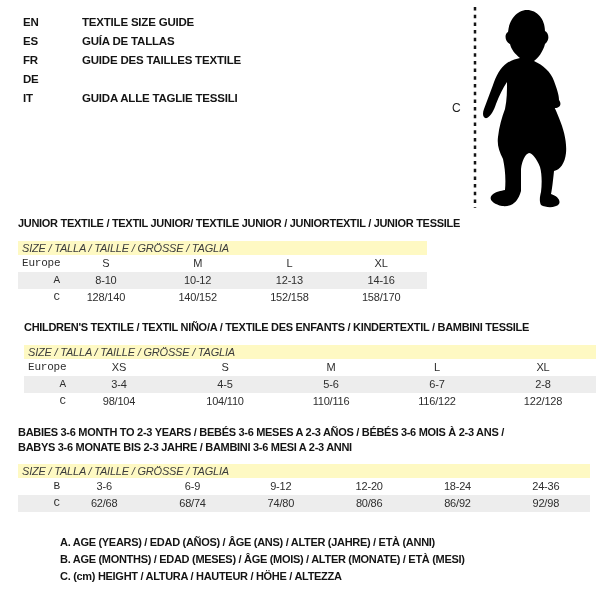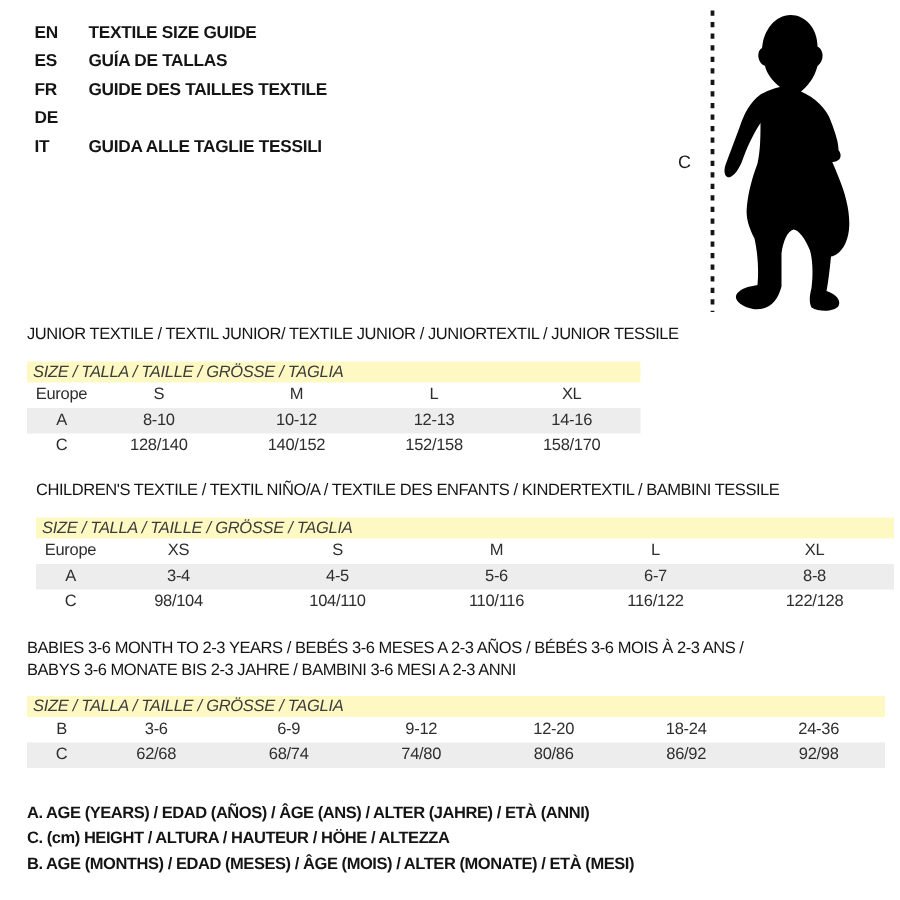--- a/index.html
+++ b/index.html
@@ -2,42 +2,42 @@
 <html><head>
 <meta charset="utf-8">
 <style>
   html,body{margin:0;padding:0;}
   body{
     width:600px;height:600px;position:relative;background:#ffffff;
     font-family:"Liberation Sans",sans-serif;color:#2e2e2e;overflow:hidden;
   }
   
   .lang-block{position:absolute;left:23px;top:13px;}
-  .lang-row{display:flex;line-height:19px;font-size:11.5px;font-weight:bold;color:#141414;letter-spacing:-0.2px;}
+  .lang-row{display:flex;line-height:19px;font-size:11.5px;font-weight:bold;color:#141414;letter-spacing:-0.2px;gap:23px;}
   .lang-code{width:36px;}
   
   .figure-svg{position:absolute;left:450px;top:0;}
   .height-label{position:absolute;left:452px;top:101px;font-size:12px;font-weight:500;color:#1c1c1c;}
   
   .section{position:absolute;}
-  .section-title{font-size:11px;font-weight:normal;color:#141414;letter-spacing:-0.3px;line-height:12px;white-space:nowrap;}
+  .section-title{font-size:11px;font-weight:bold;color:#141414;letter-spacing:-0.3px;line-height:12px;white-space:nowrap;}
   .title-line{line-height:15px;}
   .size-table{width:100%;margin-top:12px;}
   .size-bar{background:#fef9c3;height:14px;line-height:14px;font-size:11px;color:#3c3c3c;padding-left:4px;letter-spacing:-0.2px;font-style:italic;}
   .t-row{display:flex;height:17px;line-height:17px;font-size:11px;letter-spacing:-0.2px;color:#2e2e2e;}
   .t-row.alt{background:#ededed;}
-  .t-label{width:42px;padding-left:4px;box-sizing:border-box;text-align:center;}
+  .t-label{width:42px;padding-left:4px;box-sizing:border-box;text-align:right;font-family:Liberation Mono, monospace;}
   .t-cell{flex:1;text-align:center;}
   #sec-junior{left:18px;top:217px;width:409px;}
   #sec-children{left:24px;top:321px;width:572px;}
   #sec-babies{left:18px;top:425px;width:572px;}
   #sec-babies .size-table{margin-top:9px;}
   
   .footnotes{position:absolute;left:18px;top:534px;}
-  .footnote{font-size:11px;font-weight:bold;color:#141414;line-height:17px;letter-spacing:-0.3px;white-space:nowrap;}
+  .footnote{font-size:11px;font-weight:bold;color:#141414;line-height:17px;letter-spacing:-0.3px;white-space:nowrap;margin-left:42px;}
 </style>
 </head>
 <body>
 
 <div class="lang-block">
   <div class="lang-row">
     <span class="lang-code">EN</span>
     <span>TEXTILE SIZE GUIDE</span>
   </div>
   <div class="lang-row">
@@ -140,21 +140,21 @@
       <div class="t-cell">M</div>
       <div class="t-cell">L</div>
       <div class="t-cell">XL</div>
     </div>
     <div class="t-row alt">
       <div class="t-label">A</div>
       <div class="t-cell">3-4</div>
       <div class="t-cell">4-5</div>
       <div class="t-cell">5-6</div>
       <div class="t-cell">6-7</div>
-      <div class="t-cell">8-8</div>
+      <div class="t-cell">2-8</div>
     </div>
     <div class="t-row">
       <div class="t-label">C</div>
       <div class="t-cell">98/104</div>
       <div class="t-cell">104/110</div>
       <div class="t-cell">110/116</div>
       <div class="t-cell">116/122</div>
       <div class="t-cell">122/128</div>
     </div>
   </div>
@@ -183,15 +183,15 @@
       <div class="t-cell">74/80</div>
       <div class="t-cell">80/86</div>
       <div class="t-cell">86/92</div>
       <div class="t-cell">92/98</div>
     </div>
   </div>
 </div>
 
 <div class="footnotes">
   <div class="footnote">A. AGE (YEARS) / EDAD (AÑOS) / ÂGE (ANS) / ALTER (JAHRE) / ETÀ (ANNI)</div>
+  <div class="footnote">B. AGE (MONTHS) / EDAD (MESES) / ÂGE (MOIS) / ALTER (MONATE) / ETÀ (MESI)</div>
   <div class="footnote">C. (cm) HEIGHT / ALTURA / HAUTEUR / HÖHE / ALTEZZA</div>
-  <div class="footnote">B. AGE (MONTHS) / EDAD (MESES) / ÂGE (MOIS) / ALTER (MONATE) / ETÀ (MESI)</div>
 </div>
 
 </body></html>

